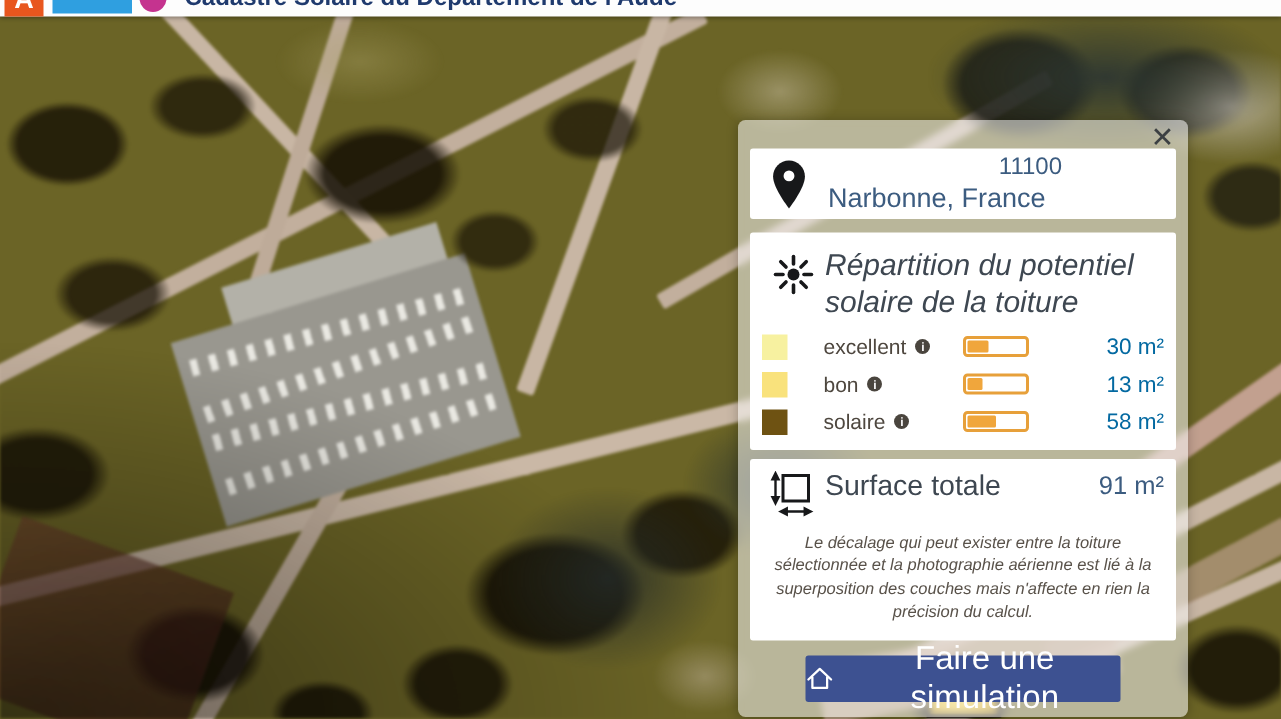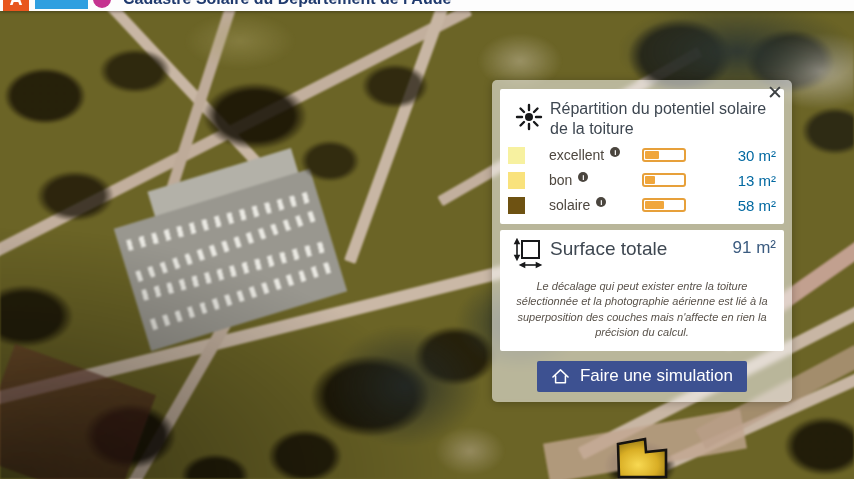--- a/index.html
+++ b/index.html
@@ -67,42 +67,42 @@
   .card { margin:0 8px; background:#fff; border-radius:2px; }
   .card-location { margin-top:19px; height:47px; display:flex; align-items:center; }
   .pin-col { width:52px; display:flex; justify-content:center; flex:0 0 auto; }
   .loc-text { flex:1; display:flex; flex-direction:column; padding-right:8px; color:#3c5c80; }
   .loc-postal { text-align:right; padding-right:68px; font-size:16px; }
   .loc-city { font-size:18px; margin-top:1px; }
 
   .card-dist { margin-top:9px; padding:10px 8px 10px 8px; }
   .dist-head { display:flex; align-items:flex-start; }
   .sun-col { width:42px; display:flex; justify-content:center; padding-top:4px; flex:0 0 auto; }
-  .dist-title { font-size:16px; color:#3e4751; line-height:1.25; width:224px; }
+  .dist-title { font-size:20px; color:#3e4751; line-height:1.25; width:224px;font-style:italic; }
   .legend-row { display:flex; align-items:center; margin-top:7px; height:18px; }
   .swatch { width:17px; height:17px; flex:0 0 auto; }
-  .legend-label { margin-left:24px; font-size:14px; color:#4e473f; display:flex; }
+  .legend-label { margin-left:24px; font-size:14px; color:#4e473f; display:flex; align-items:center; }
   .info-icon { width:10px; height:10px; border-radius:50%; background:#4a453e; color:#fff;
                font-size:8px; font-weight:bold; display:inline-flex; align-items:center;
                justify-content:center; margin-left:6px; cursor:pointer; }
   .bar { margin-left:auto; width:44px; height:14px; border:2px solid #e7a03a; border-radius:3px;
          background:#fff; padding:1px; flex:0 0 auto; }
   .bar-fill { height:100%; background:#f0a63c; border-radius:1px; }
   .legend-val { width:56px; margin-left:34px; text-align:right; font-size:15px; color:#0369a1; flex:0 0 auto; }
 
   .card-surface { margin-top:6px; padding:8px 8px 10px 8px; }
   .surf-row { display:flex; align-items:flex-start; }
   .surf-icon-col { width:42px; display:flex; justify-content:center; flex:0 0 auto; }
   .surf-label { font-size:19px; color:#3e4751; }
   .surf-val { margin-left:auto; width:60px; text-align:right; font-size:17px; color:#3c5c80; }
   .disclaimer { margin-top:9px; padding:0 8px; font-size:11px; font-style:italic; color:#59524a;
                 text-align:center; line-height:1.4; }
 
   .sim-btn { margin:10px auto 0 auto; width:210px; height:31px; display:flex; align-items:center;
-             justify-content:center; gap:10px; background:#3d5191; color:#fff; font-size:17px;
+             justify-content:center; gap:10px; background:#3d5191; color:#fff; font-size:22px;
              border:none; border-radius:2px; cursor:pointer; font-family:"Liberation Sans", sans-serif; }
 </style>
 </head>
 <body>
 
 <div class="header">
   <div class="header-inner">
     <div class="logo-aude">A</div>
     <div class="logo-banner"></div>
     <div class="logo-round"></div>
@@ -151,20 +151,32 @@
         <stop offset="100%" stop-color="#8a6d10"></stop>
       </radialGradient>
     </defs>
     <polygon points="3,8 30,3 31,16 51,14 51,41 4,41" fill="url(#yg)" stroke="#161310" stroke-width="2.6"></polygon>
   </svg>
 </div>
 
 <div class="popup">
   <button class="close-btn">✕</button>
 
+  <div class="card card-location">
+    <div class="pin-col">
+      <svg width="26" height="34" viewBox="0 0 24 32">
+        <path d="M12 1C6.5 1 2 5.5 2 11c0 7.4 10 20 10 20s10-12.6 10-20C22 5.5 17.5 1 12 1z" fill="#17181a"></path>
+        <circle cx="12" cy="10.6" r="3.4" fill="#fff"></circle>
+      </svg>
+    </div>
+    <div class="loc-text">
+      <span class="loc-postal">11100</span>
+      <span class="loc-city">Narbonne, France</span>
+    </div>
+  </div>
 
   <div class="card card-dist">
     <div class="dist-head">
       <div class="sun-col">
         <svg width="28" height="28" viewBox="-14 -14 28 28">
           <g stroke="#17181a" stroke-width="2.4" stroke-linecap="round">
             <line x1="0" y1="-12" x2="0" y2="-7"></line>
               <line x1="0" y1="12" x2="0" y2="7"></line>
             <line x1="-12" y1="0" x2="-7" y2="0"></line>
               <line x1="12" y1="0" x2="7" y2="0"></line>

